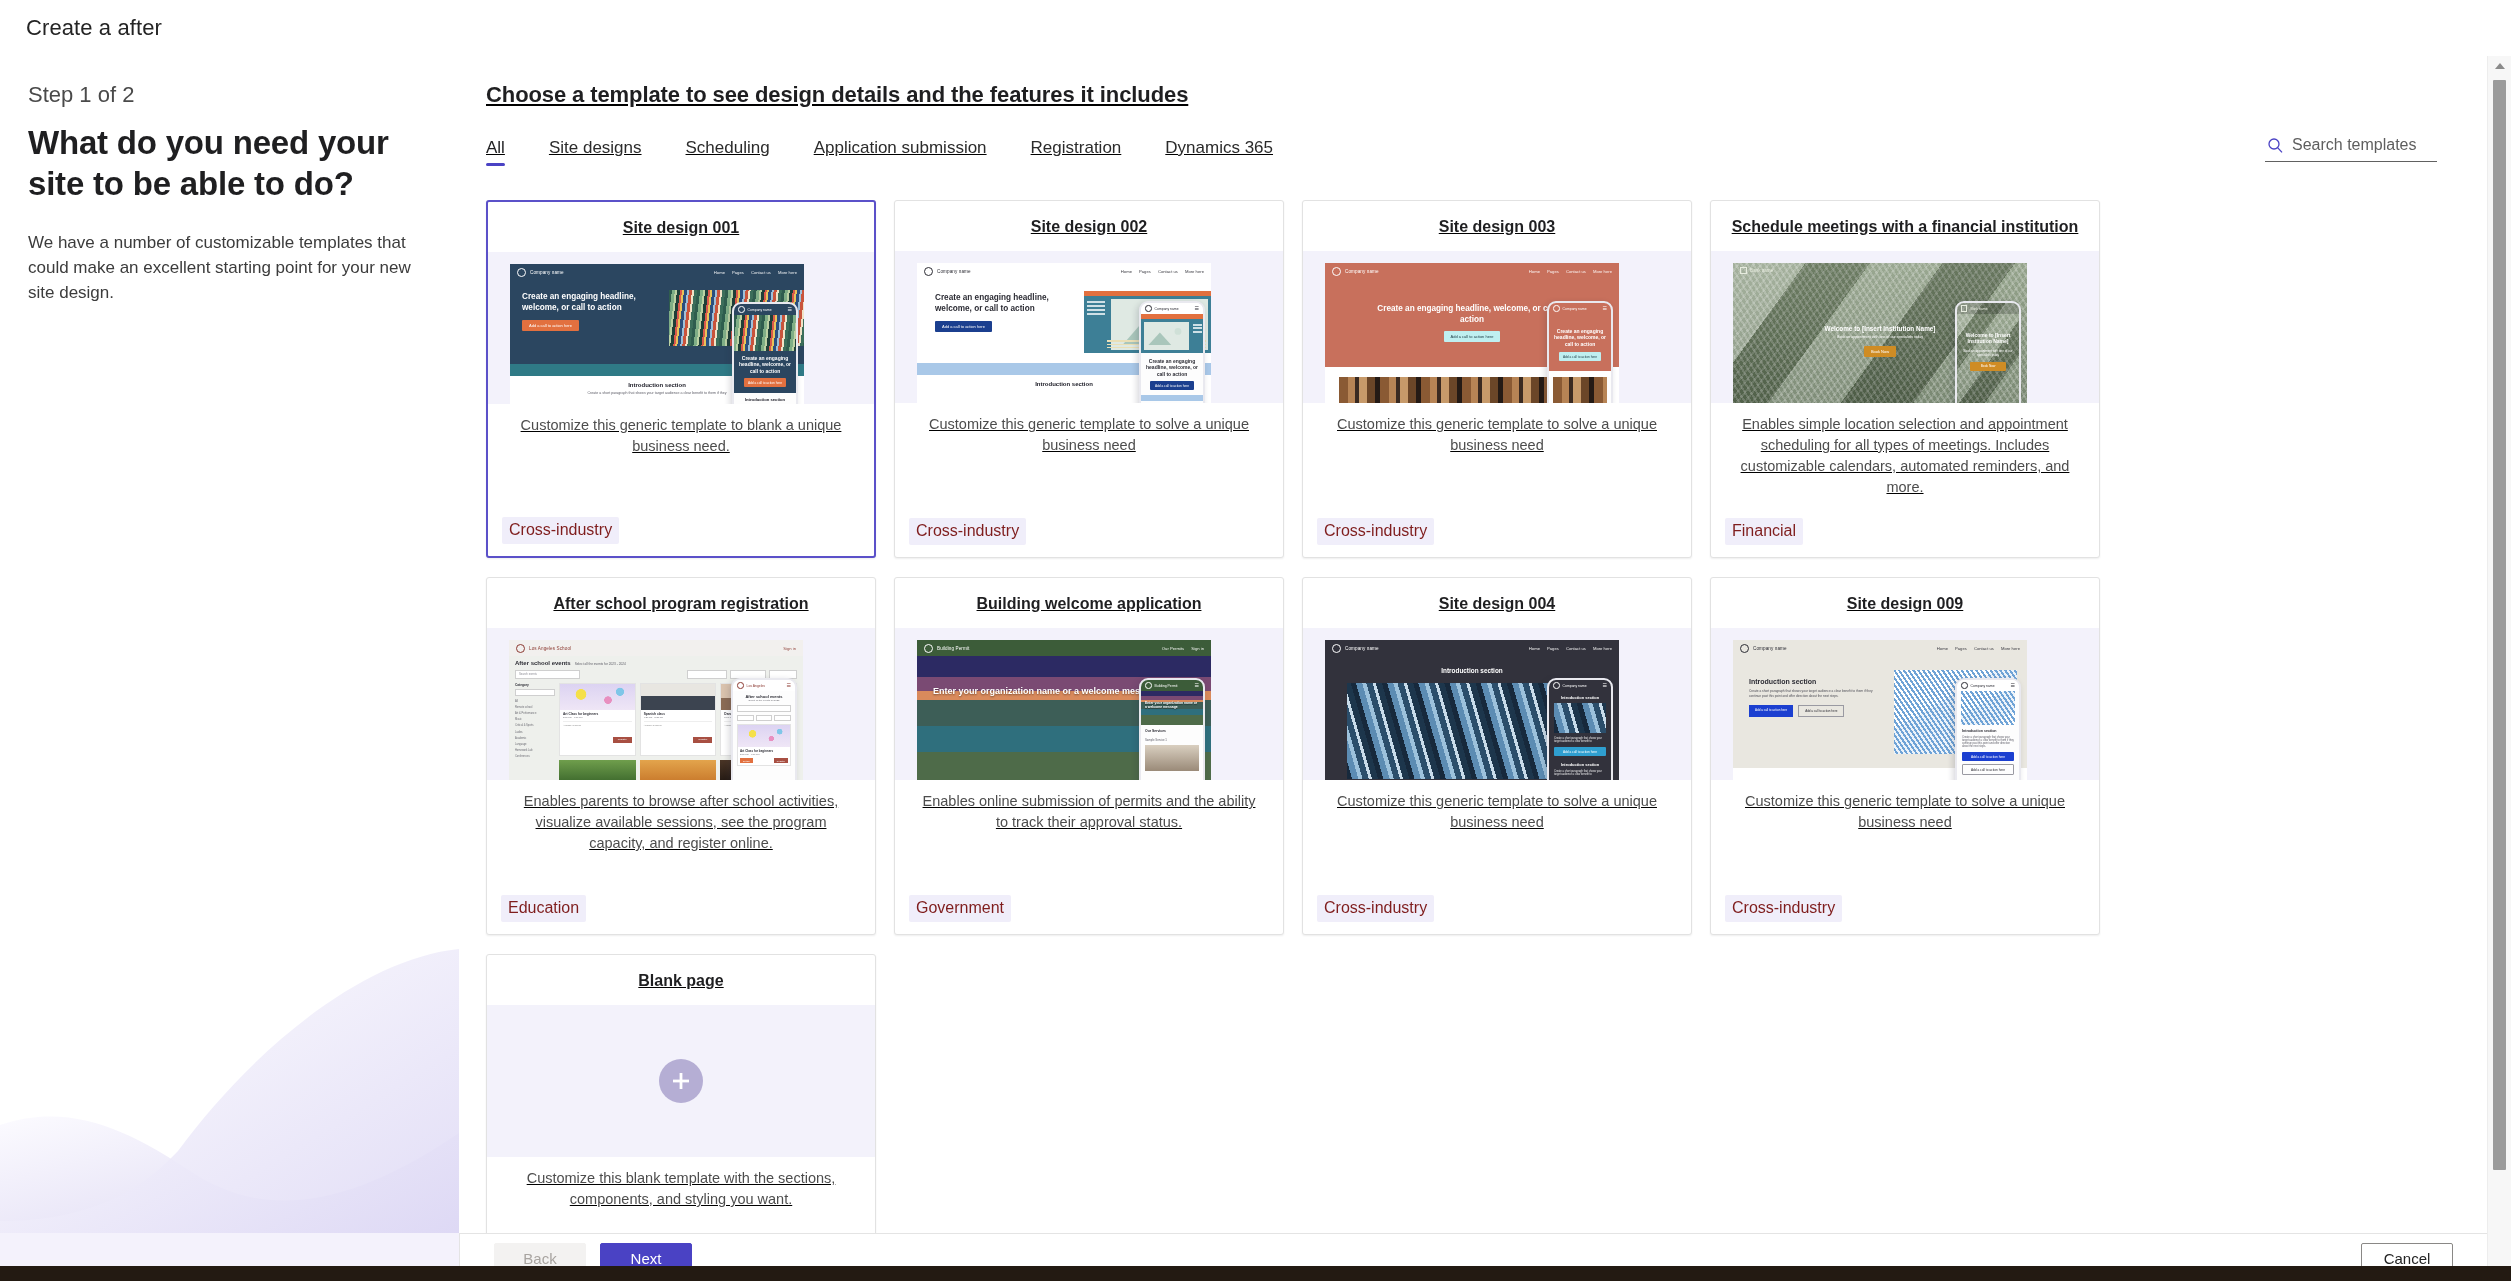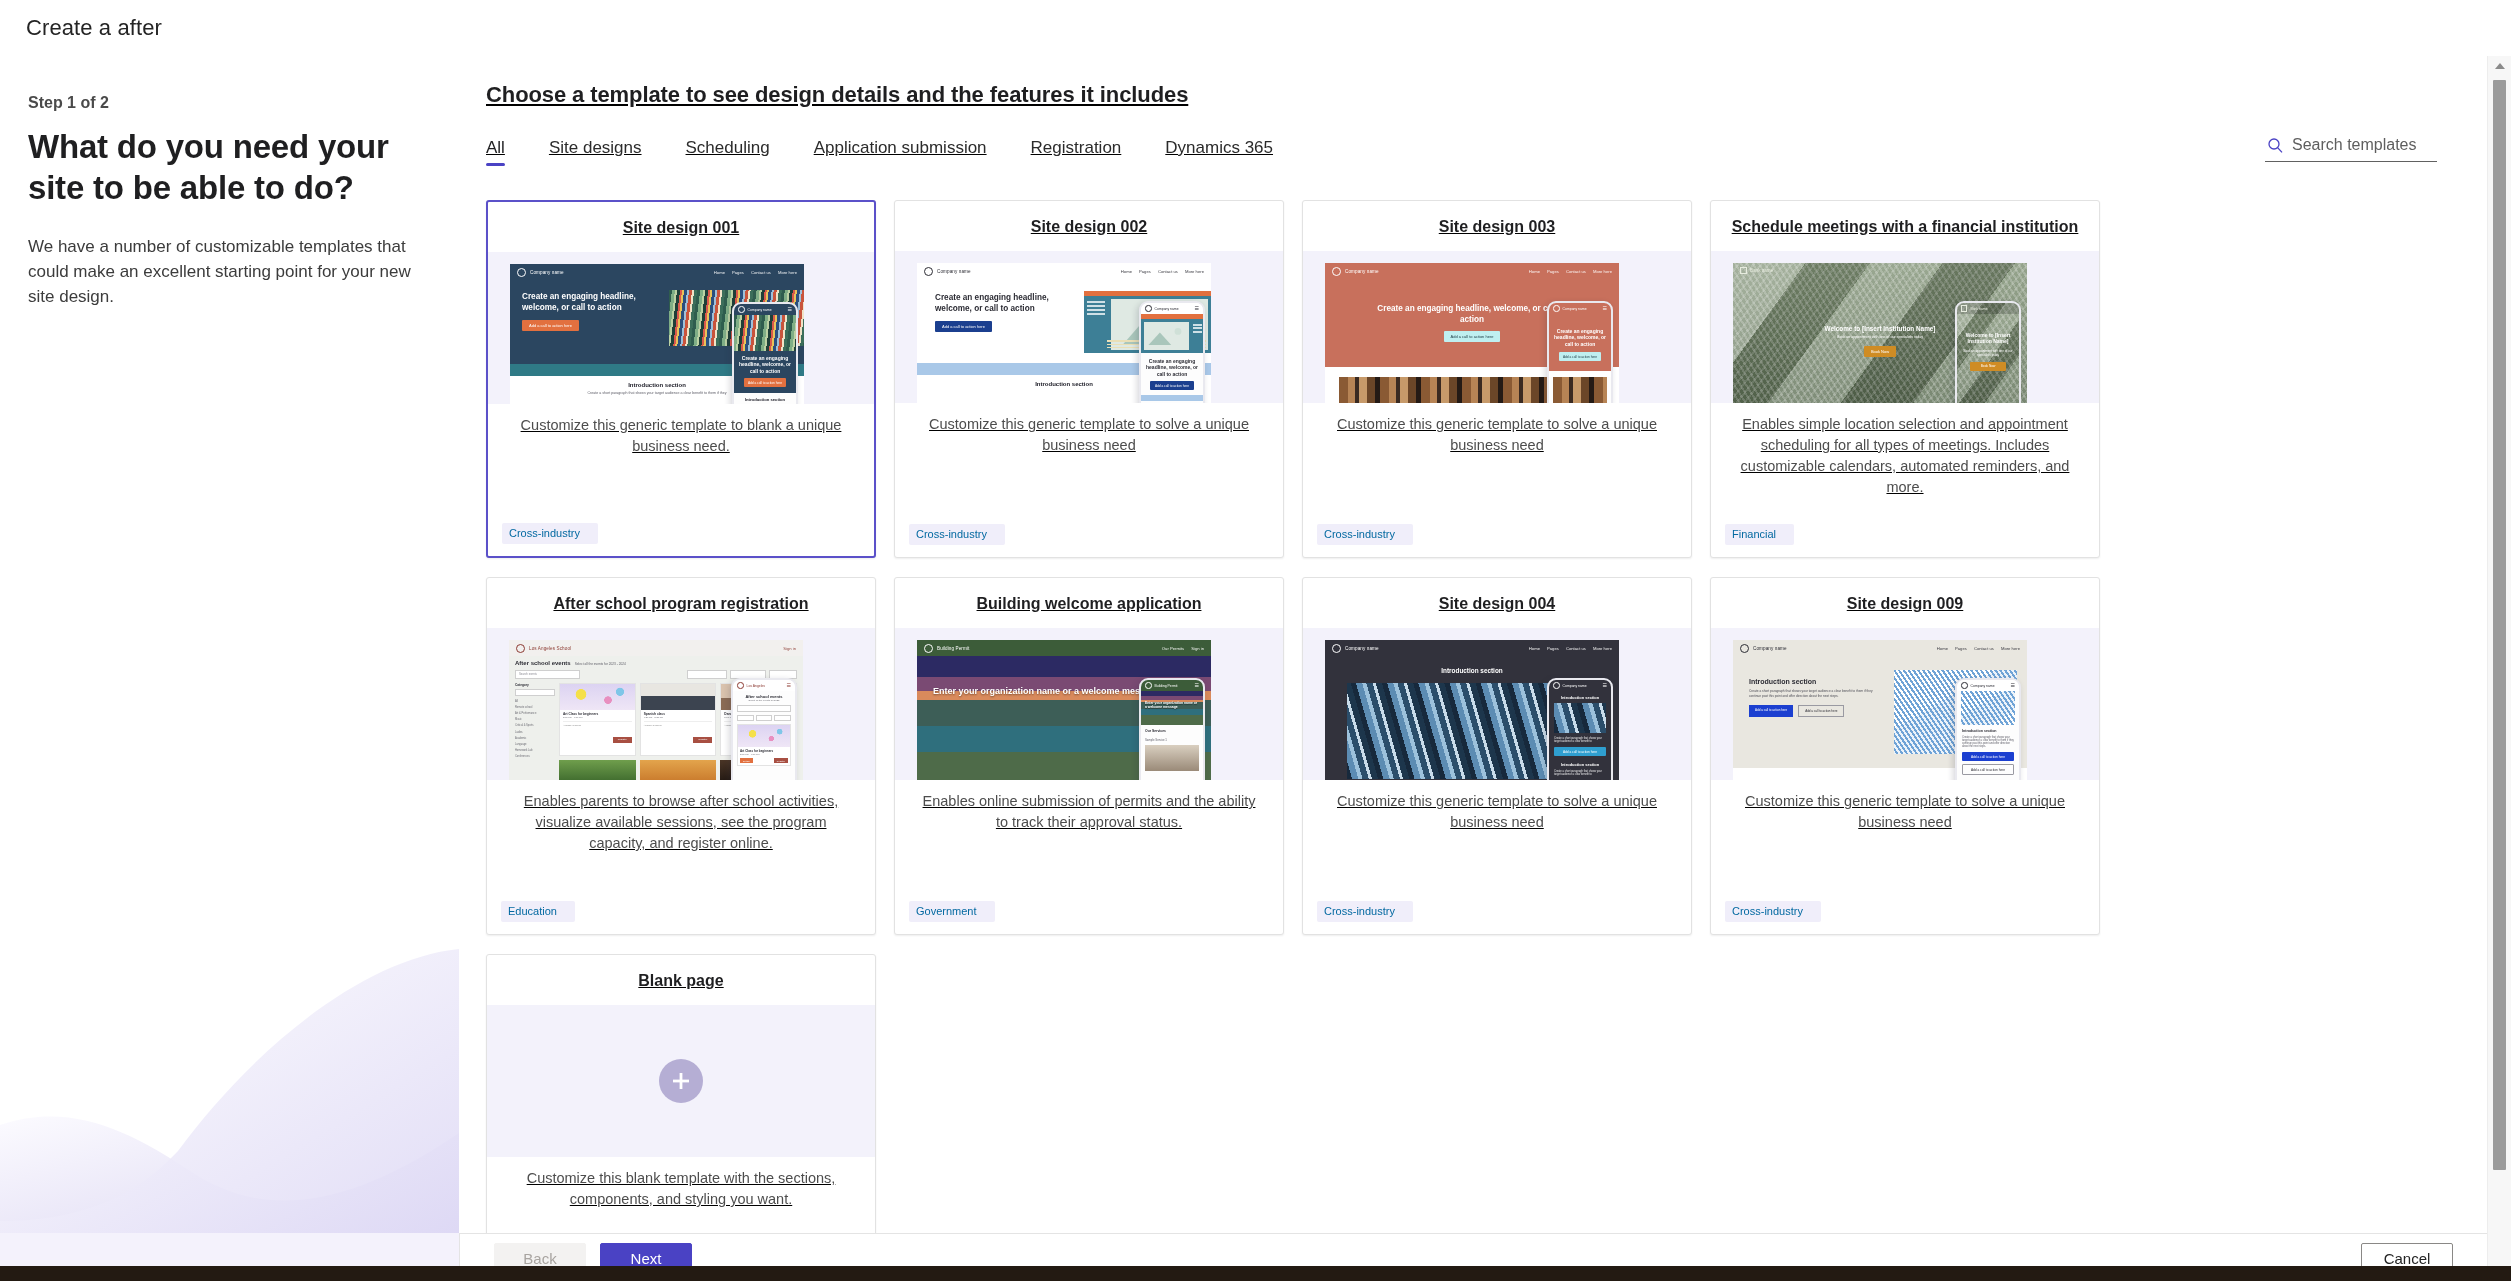--- a/index.html
+++ b/index.html
@@ -37,21 +37,21 @@
   
   .sidebar {
     position: absolute; left: 0; top: 56px;
     width: 459px; height: 1177px;
     background: #ffffff;
     border-right: 1px solid #e4e4e4;
     overflow: hidden;
   }
   .sidebar-inner { position: relative; z-index: 2; padding: 22px 36px 0 28px; }
   .step-label {
-    font-size: 16px; color: #4a4a4a; margin: 16px 0 14px 0; font-weight: bold;
+    font-size: 22px; color: #4a4a4a; margin: 4px 0 14px 0;
   }
   .sidebar-h1 {
     font-size: 33px; line-height: 41px; color: #1f1f21;
     font-weight: 700; margin: 0 0 26px 0; letter-spacing: -.2px;
   }
   .sidebar-sub {
     font-size: 17px; line-height: 25px; color: #3c3c3c; margin: 0;
     max-width: 400px;
   }
   .wave-wrap {
@@ -147,23 +147,23 @@
     overflow: hidden;
   }
   .card-desc {
     text-align: center;
     font-size: 14.5px; line-height: 21px; color: #4d4d4d;
     margin: 11px 20px 0 20px;
   }
   .tag {
     position: absolute; left: 14px; bottom: 12px;
     background: #f0eefa;
-    color: #0369a1;
-    font-size: 11px;
-    padding: 4px 18px 5px 7px;
+    color: #7f1d1d;
+    font-size: 16px;
+    padding: 4px 7px 5px 7px;
     border-radius: 2px;
   }
 
   
   .mock {
     position: absolute; left: 22px; top: 12px;
     width: 294px; height: 150px;
     background: #ffffff;
     overflow: hidden;
   }

